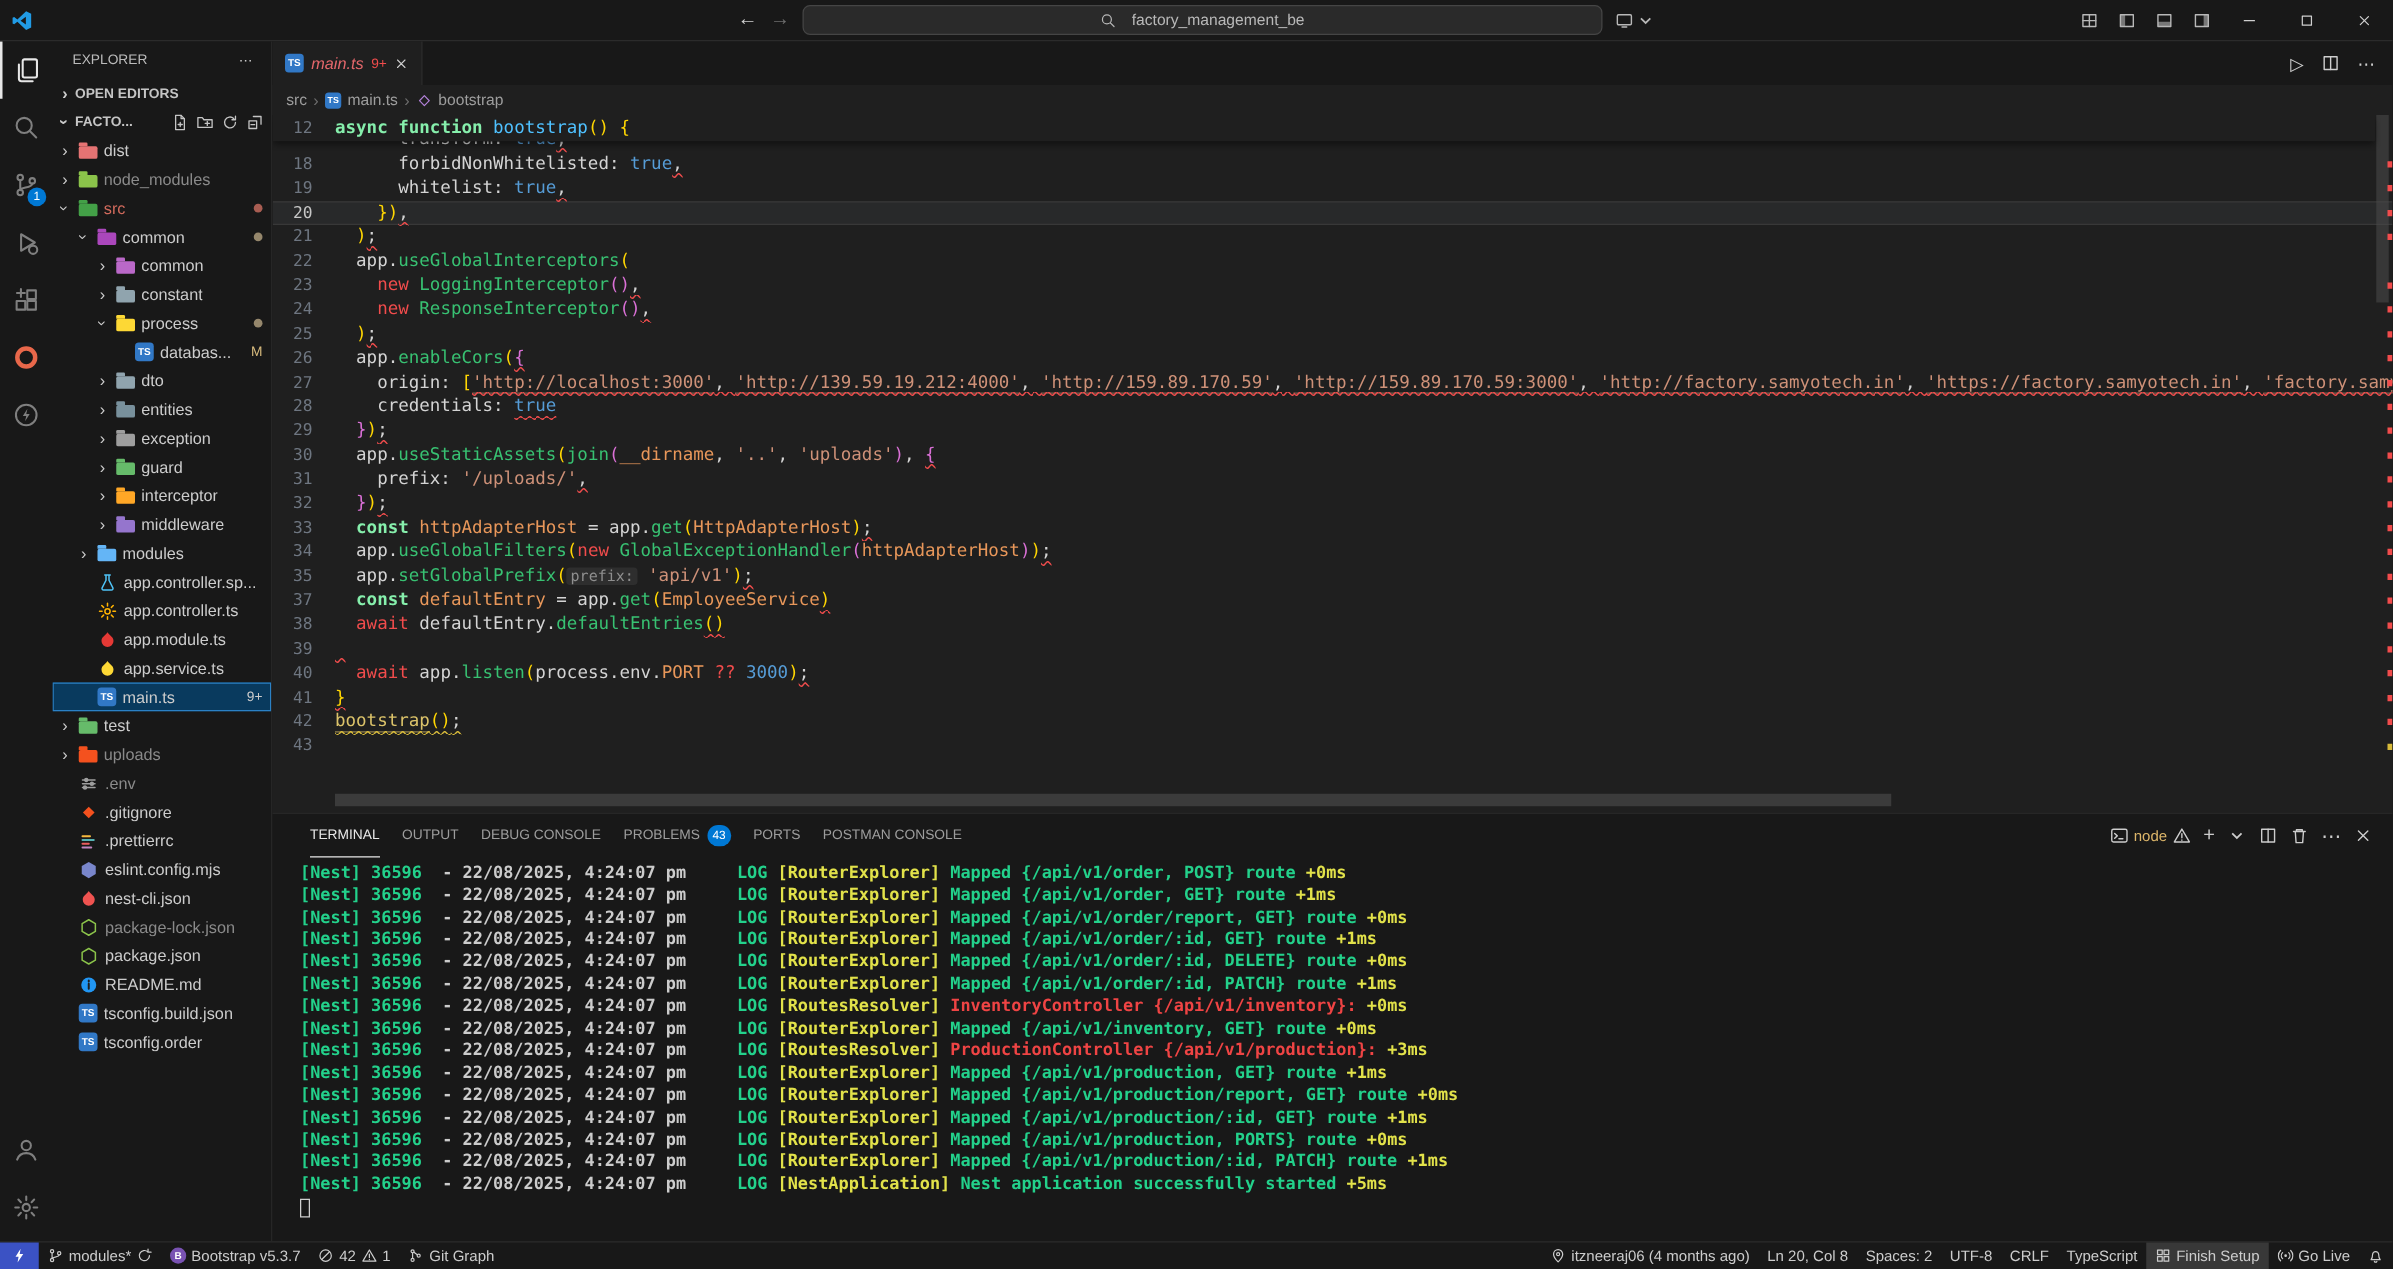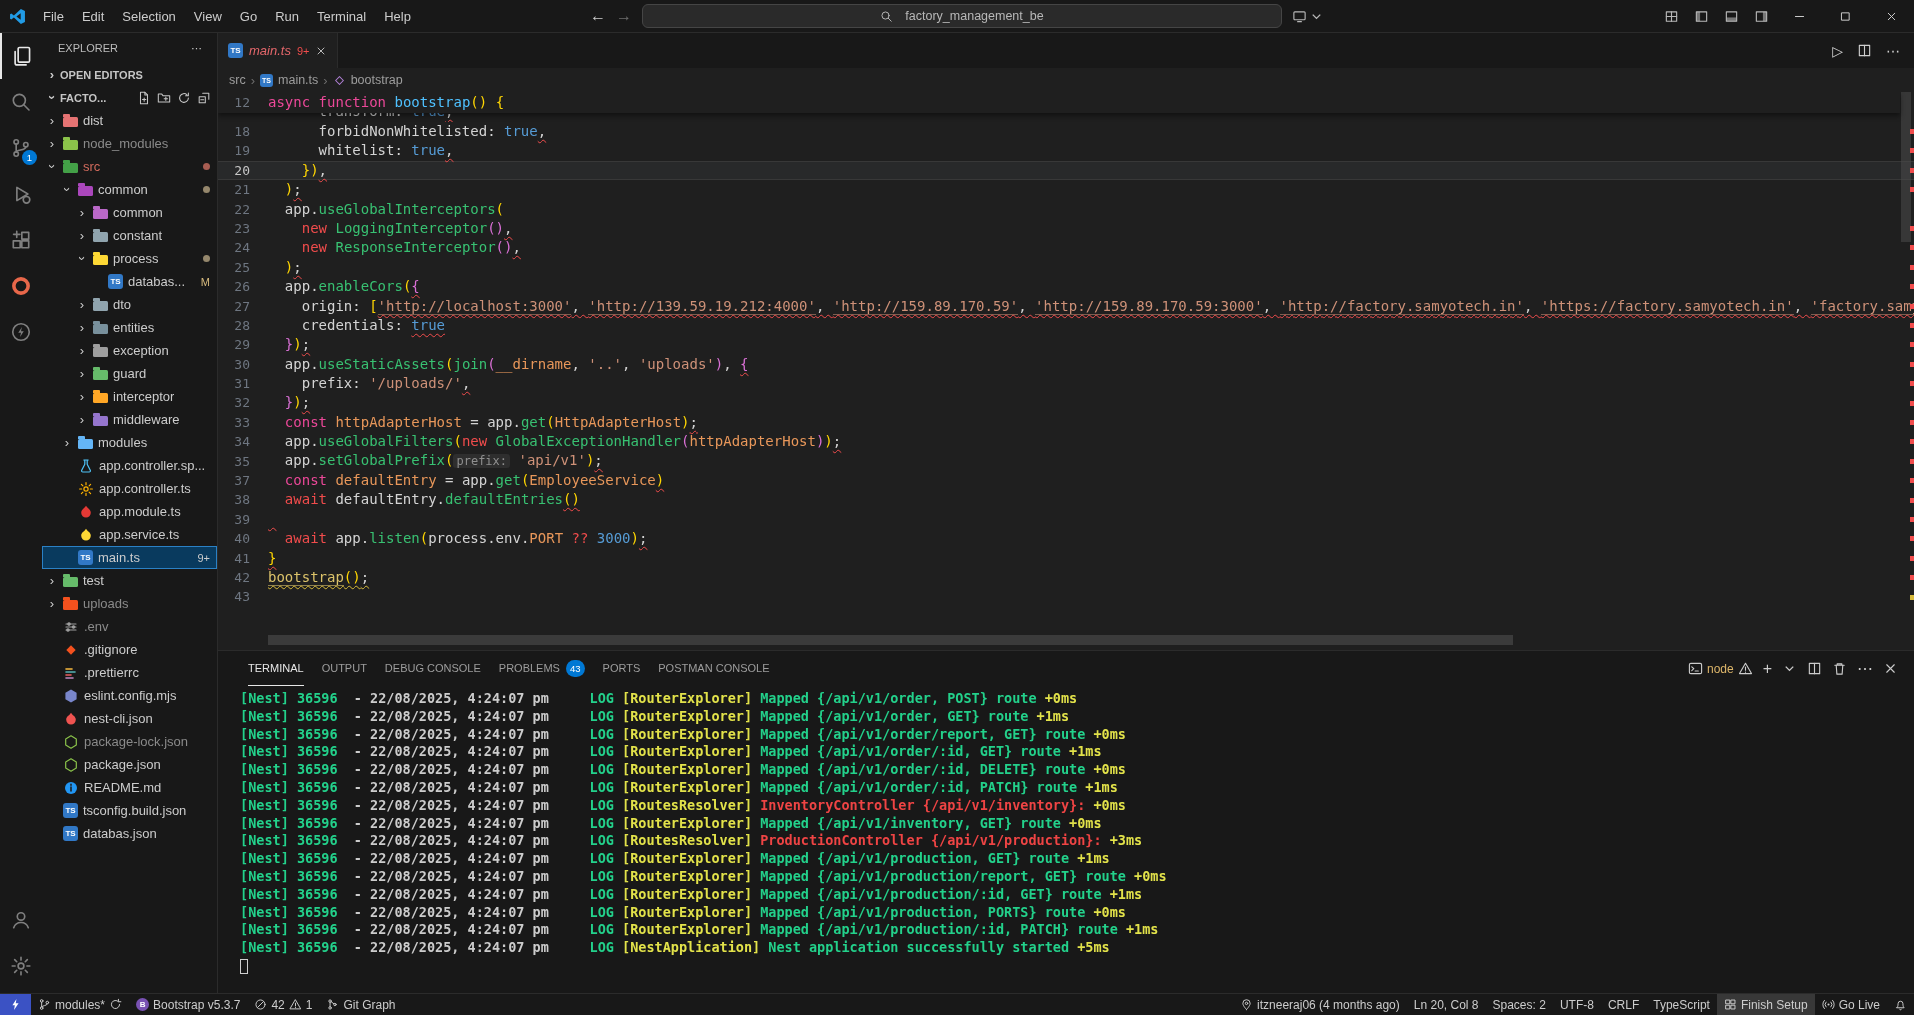--- a/index.html
+++ b/index.html
@@ -75,21 +75,21 @@
     font-family:"DejaVu Sans Mono",monospace;font-size:14px;line-height:19.4px;}
   .crow{height:19.4px;display:flex;align-items:center;white-space:pre;}
   .crow.cur{background:#28292a;box-shadow:inset 0 1px 0 #383838, inset 0 -1px 0 #383838;}
   .ln{display:inline-block;width:32px;flex:none;text-align:right;color:#6e7681;font-size:13px;}
   .crow.cur .ln{color:#c6c6c6;}
   .codetxt{padding-left:18px;white-space:pre;}
   .sticky{position:absolute;top:0;left:0;right:14px;height:21px;background:#1f1f1f;z-index:5;
     box-shadow:0 3px 5px rgba(0,0,0,.45);display:flex;align-items:center;white-space:pre;}
   .clipline{height:9px;overflow:hidden;}
   .clipline .inner{transform:translateY(-11px);}
-  .kw{color:#ec4899;}.nw{color:#f14c4c;}.fn{color:#38c172;}.f2{color:#4fc1ff;}
+  .kw{color:#86efac;font-weight:bold;}.nw{color:#f14c4c;}.fn{color:#38c172;}.f2{color:#4fc1ff;}
   .vr{color:#e8975a;}.pr{color:#d4d4d4;}.st{color:#ce9178;}
   .lk{color:#ce9178;border-bottom:1px solid rgba(206,145,120,.55);}
   .tr{color:#569cd6;}.pu{color:#d4d4d4;}.b1{color:#ffd602;}.b2{color:#da70d6;}
   .fc{color:#dcc36a;border-bottom:1px solid rgba(220,195,106,.6);}
   .in{color:#8f8f8f;background:#2e2e2e;border-radius:3px;padding:0 3px;font-size:12px;}
   .sr{text-decoration:underline wavy #f14c4c 1px;text-underline-offset:3px;}
   .sy{text-decoration:underline wavy #d7ba3a 1px;text-underline-offset:3px;}
   .hscroll{position:absolute;bottom:5px;left:50px;width:1245px;height:10px;background:#4b4b4b;opacity:.65;}
   .vscroll{position:absolute;top:0;right:3px;width:10px;height:150px;background:#4b4b4b;opacity:.55;}
   .rmark{position:absolute;right:0;width:4px;height:5px;}
@@ -120,30 +120,20 @@
 </style>
 </head>
 <body>
 
 <div class="titlebar">
   <span class="logo">
     <svg width="17" height="17" viewBox="0 0 16 16">
         <path d="M11.2 1 4.6 7.1 2.2 5.2l-1.2.6v4.4l1.2.6 2.4-1.9 6.6 6.1 3.8-1.8V2.8L11.2 1zM11 5v6L7 8l4-3z" fill="#219be5"></path>
       </svg>
   </span>
-  <nav id="menus">
-      <span class="menu">File</span>
-      <span class="menu">Edit</span>
-      <span class="menu">Selection</span>
-      <span class="menu">View</span>
-      <span class="menu">Go</span>
-      <span class="menu">Run</span>
-      <span class="menu">Terminal</span>
-      <span class="menu">Help</span>
-    </nav>
   <div class="tb-center">
     <span class="navarrow">←</span>
     <span class="navarrow dim">→</span>
     <div class="searchbox">
       <span>
           <svg width="13" height="13" viewBox="0 0 16 16" fill="none" stroke="currentColor" stroke-width="1.2" stroke-linecap="round" stroke-linejoin="round">
             <circle cx="6.8" cy="6.8" r="4.4"></circle>
             <path d="m10.2 10.2 3.6 3.6"></path>
           </svg>
         </span>
@@ -540,21 +530,21 @@
           <span class="tlabel">README.md</span>
         </div>
         <div class="tree-row" style="padding-left: 4px;">
           <span class="tchev"></span>
           <span class="chip" style="background: rgb(49, 120, 198); color: rgb(255, 255, 255);">TS</span>
           <span class="tlabel">tsconfig.build.json</span>
         </div>
         <div class="tree-row" style="padding-left: 4px;">
           <span class="tchev"></span>
           <span class="chip" style="background: rgb(49, 120, 198); color: rgb(255, 255, 255);">TS</span>
-          <span class="tlabel">databas.json</span>
+          <span class="tlabel">tsconfig.order</span>
         </div>
       </div>
   </div>
 
   <div class="main">
     <div class="tabsrow">
       <div class="tab">
         <span class="chip" style="background:#3178c6;color:#fff">TS</span>
         <span class="fname">main.ts</span>
         <span class="dirty">9+</span>

